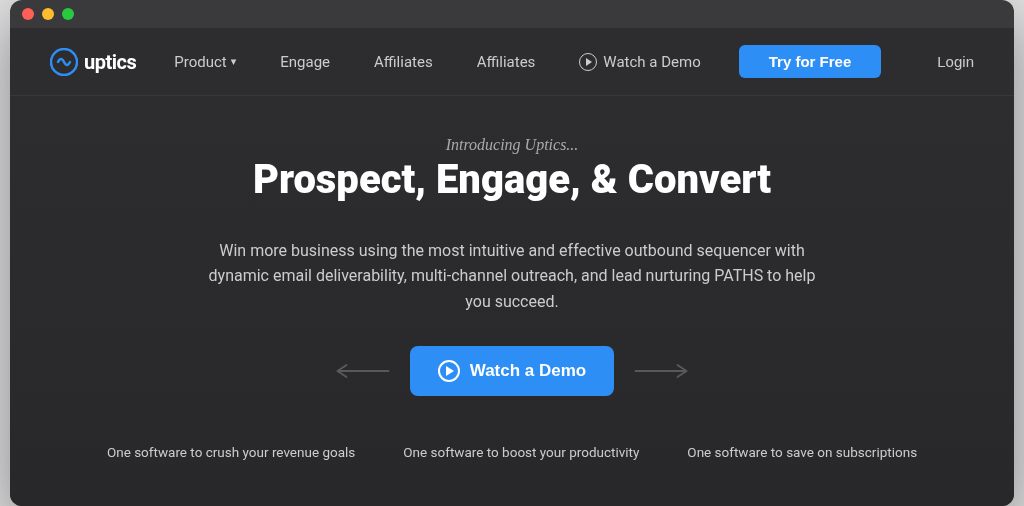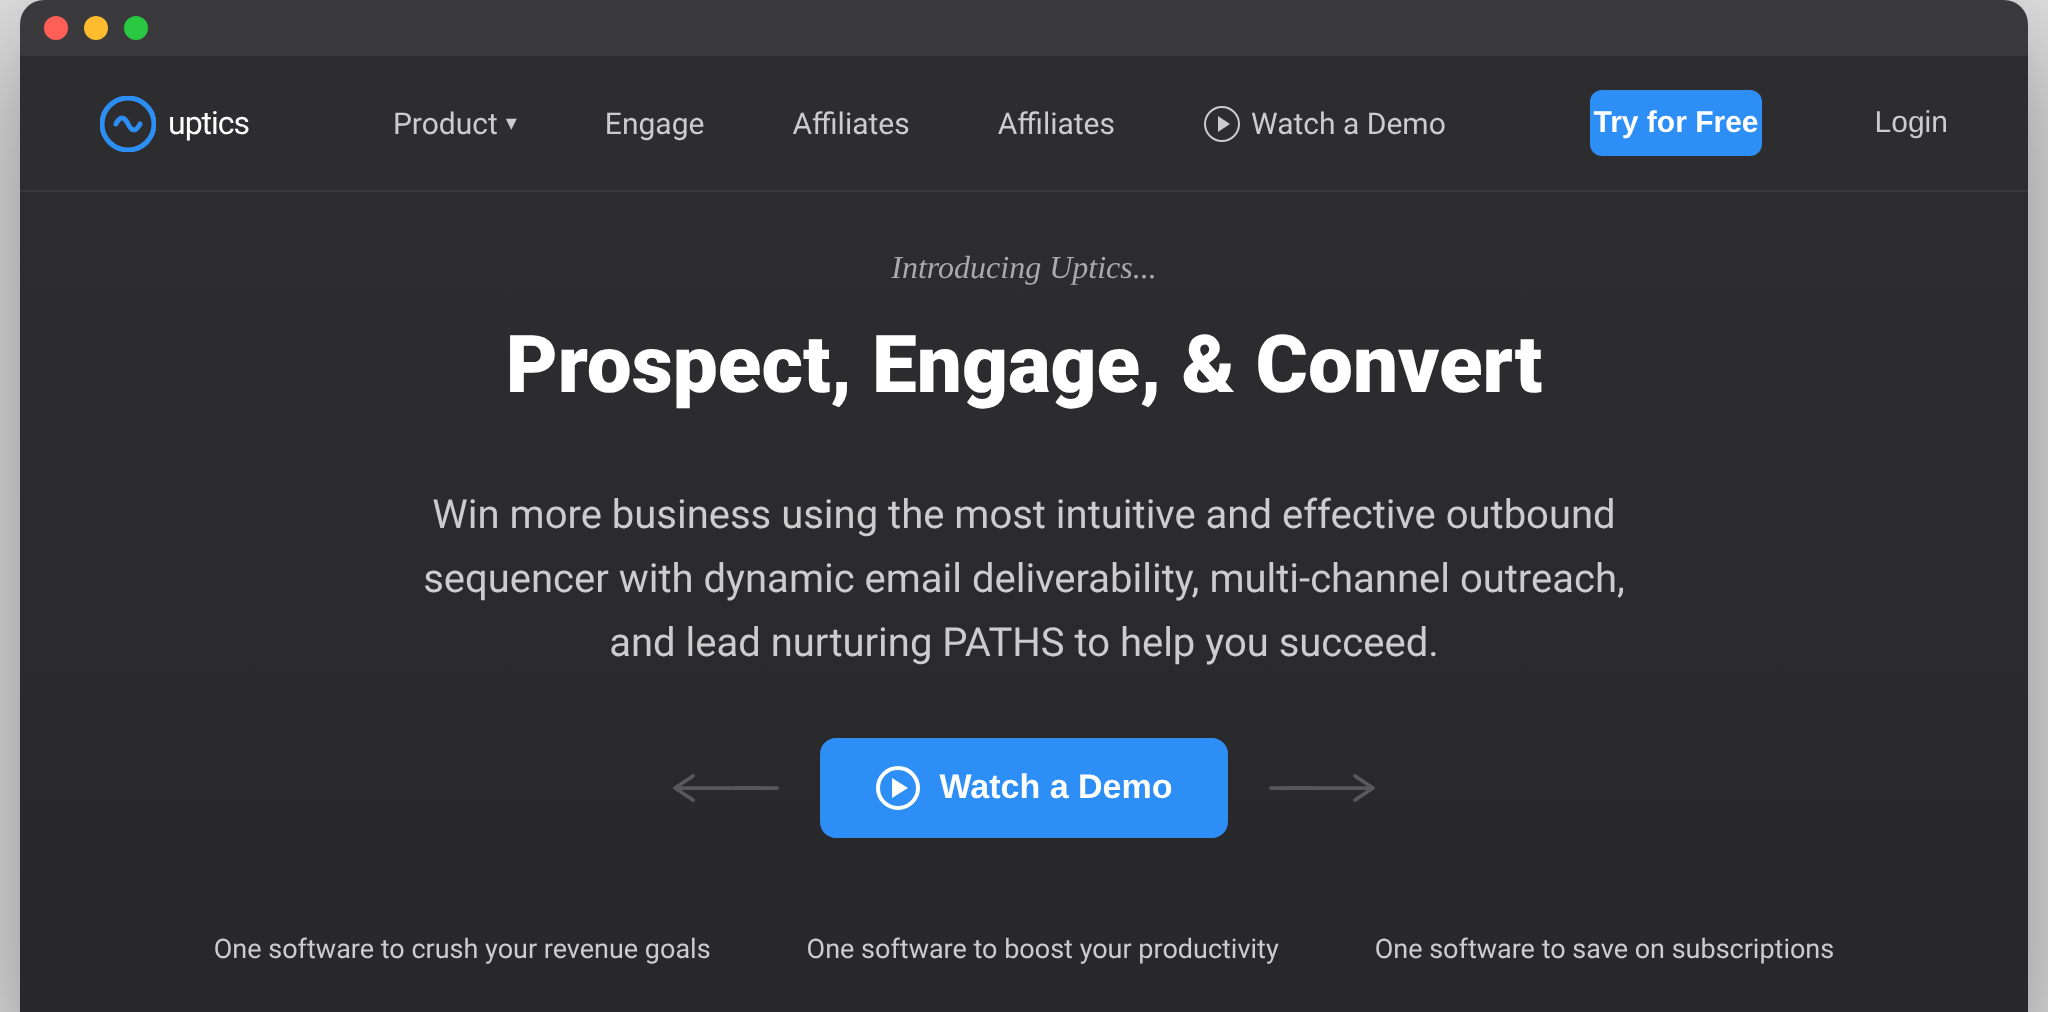--- a/index.html
+++ b/index.html
@@ -57,22 +57,22 @@
       align-items: center;
       gap: 6px;
     }
     .logo-icon {
       width: 28px;
       height: 28px;
       color: #2d8ef5;
     }
     .logo-text {
       color: #ffffff;
-      font-size: 16px;
-      font-weight: 400;
+      font-size: 20px;
+      font-weight: 700;
       letter-spacing: -0.5px;
     }
     .navbar-center {
       display: flex;
       align-items: center;
       gap: 44px;
     }
     .nav-link {
       color: #cccccc;
       font-size: 15px;
@@ -92,21 +92,21 @@
     .navbar-right {
       display: flex;
       align-items: center;
       gap: 16px;
     }
     .btn-try {
       background: #2d8ef5;
       color: #ffffff;
       border: none;
       border-radius: 6px;
-      padding: 8px 2px;
+      padding: 8px 30px;
       font-size: 15px;
       font-weight: 600;
       cursor: pointer;
     }
     .btn-login {
       color: #cccccc;
       font-size: 15px;
       cursor: pointer;
       background: none;
       border: none;
@@ -121,34 +121,34 @@
       align-items: center;
       justify-content: center;
       padding: 30px 40px 20px;
       text-align: center;
       background: linear-gradient(180deg, #2d2d30 0%, #2a2a2d 60%, #28282b 100%);
     }
     .intro-text {
       color: #aaaaaa;
       font-size: 16px;
       font-style: italic;
-      margin-bottom: 17px;
+      margin-bottom: 4px;
       font-family: Georgia, 'Times New Roman', serif;
     }
     .hero-title {
       color: #ffffff;
       font-size: 40px;
       font-weight: 900;
       line-height: 1.1;
       margin-bottom: 36px;
       max-width: 760px;
     }
     .hero-subtitle {
       color: #cccccc;
-      font-size: 20px;
+      font-size: 16px;
       line-height: 1.6;
       max-width: 620px;
       margin-bottom: 32px;
     }
     .cta-row {
       display: flex;
       align-items: center;
       gap: 20px;
       margin-bottom: 32px;
     }

